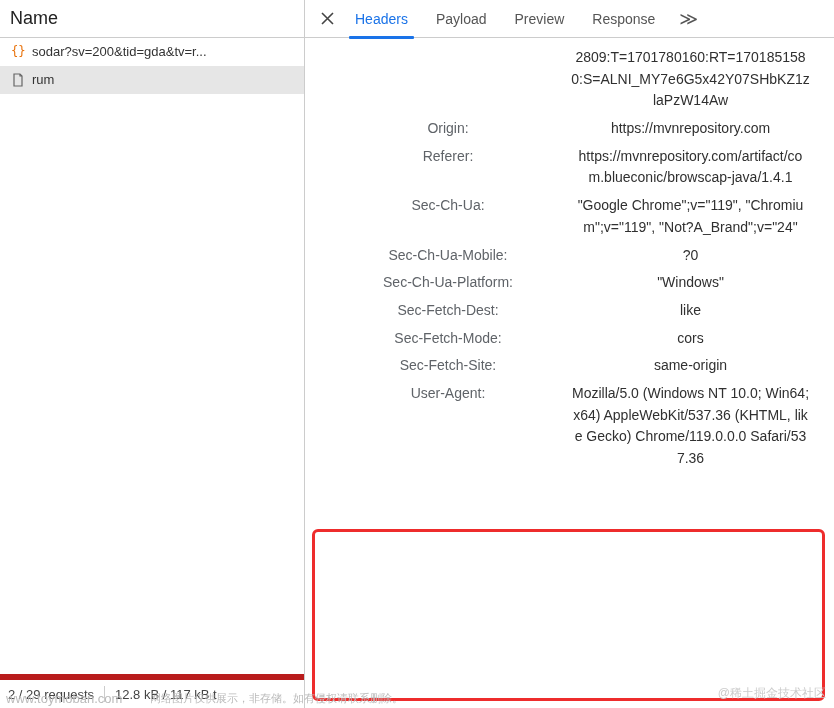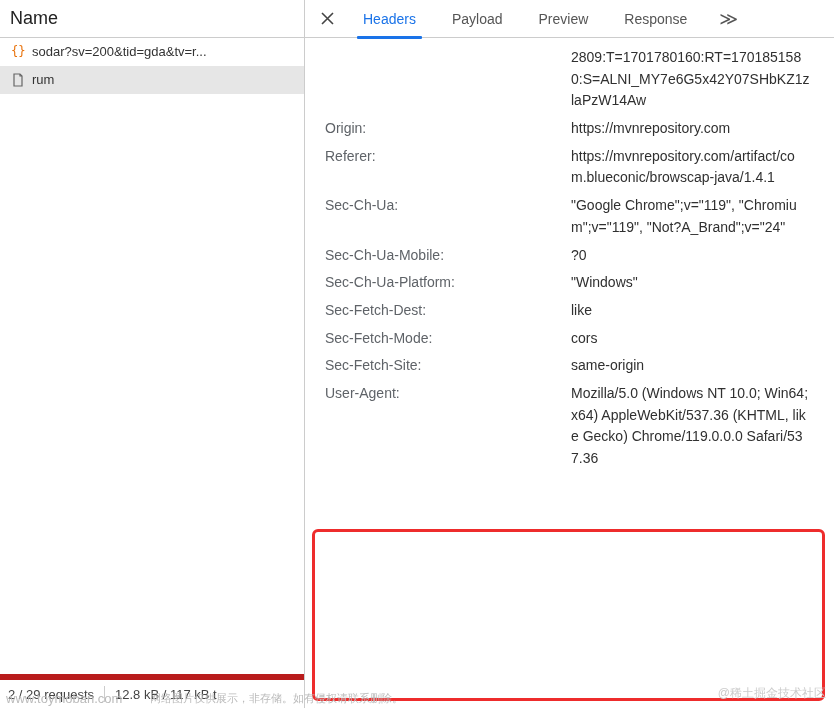--- a/index.html
+++ b/index.html
@@ -64,21 +64,21 @@
       display: flex;
       flex-direction: column;
       position: relative;
     }
     .tab-bar {
       display: flex;
       align-items: center;
       border-bottom: 1px solid #ccc;
       padding: 0 8px;
       height: 38px;
-      gap: 8px;
+      gap: 0;
     }
     .tab-close {
       width: 28px;
       height: 38px;
       display: flex;
       align-items: center;
       justify-content: center;
       cursor: pointer;
       color: #555;
       font-size: 17px;
@@ -112,20 +112,21 @@
       letter-spacing: -1px;
       height: 38px;
       display:flex;
       align-items:center;
     }
     .headers-body {
       flex: 1;
       overflow: hidden;
       padding: 6px 0 10px 0;
       position: relative;
+      text-align: center;
     }
     .header-row {
       display: flex;
       padding: 3px 18px 3px 20px;
       line-height: 1.55;
     }
     .header-key {
       width: 246px;
       flex-shrink: 0;
       color: #5f6368;

